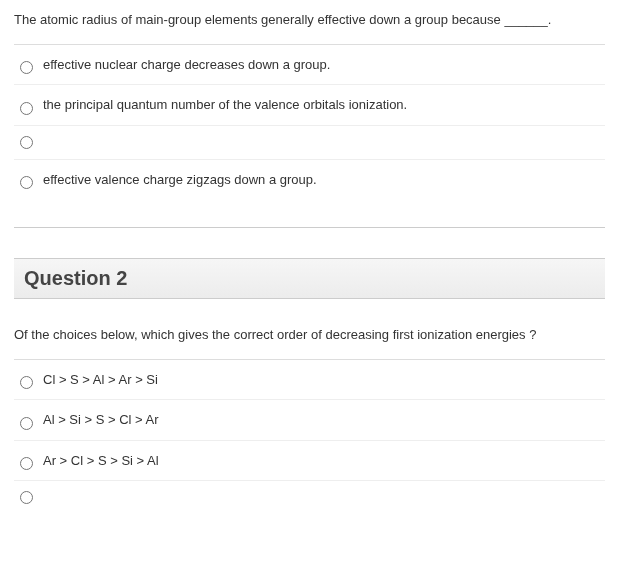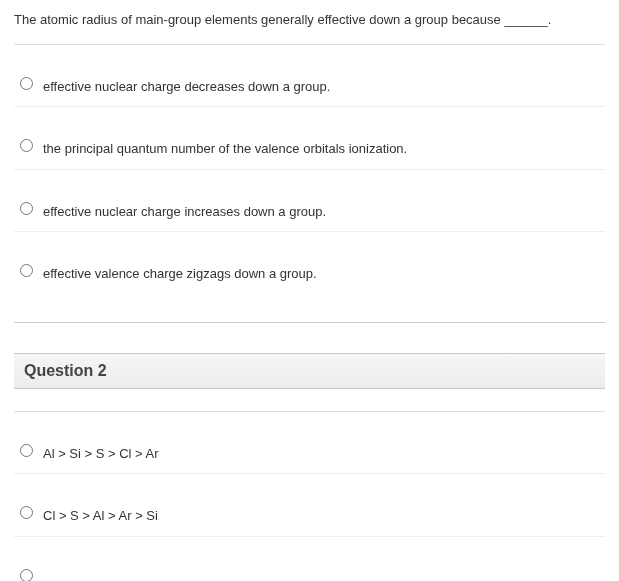--- a/index.html
+++ b/index.html
@@ -16,22 +16,21 @@
     padding: 4px 0 14px 0;
     line-height: 1.5;
   }
   .options {
     border-top: 1px solid #ddd;
   }
   .option-row {
     border-bottom: 1px solid #eee;
     padding: 10px 4px 10px 4px;
     display: flex;
-    align-items: flex-start;
-    margin-top: 22px;
+    align-items: flex-end;
   }
   .option-row:last-child {
     border-bottom: none;
   }
   .option-row input[type="radio"] {
     margin: 0 10px 0 2px;
     flex: 0 0 auto;
   }
   .option-label {
     line-height: 1.5;
@@ -39,21 +38,21 @@
   .question-divider {
     border: none;
     border-top: 1px solid #ccc;
     margin: 28px 0 0 0;
   }
   .question-heading {
     background: linear-gradient(#f6f6f6, #ececec);
     border-top: 1px solid #ccc;
     border-bottom: 1px solid #ccc;
     padding: 8px 10px;
-    font-size: 16px;
+    font-size: 20px;
     font-weight: bold;
     color: #444;
     margin: 30px 0 22px 0;
   }
   .q2block { margin-top: 6px; }
 </style>
 </head>
 <body>
 
 <div class="question-text">The atomic radius of main-group elements generally effective down a group because ______.</div>
@@ -62,43 +61,44 @@
   <div class="option-row">
     <input type="radio" name="q1" style="">
     <span class="option-label">effective nuclear charge decreases down a group.</span>
   </div>
   <div class="option-row">
     <input type="radio" name="q1" style="">
     <span class="option-label">the principal quantum number of the valence orbitals ionization.</span>
   </div>
   <div class="option-row">
     <input type="radio" name="q1" style="">
-    <span class="option-label">effective nuclear charge increases down a group.</span>
   </div>
   <div class="option-row">
     <input type="radio" name="q1" style="">
     <span class="option-label">effective valence charge zigzags down a group.</span>
   </div>
 </div>
 
 <hr class="question-divider">
 
 <div class="question-heading">Question 2</div>
 
 <div class="q2block">
+  <div class="question-text">Of the choices below, which gives the correct order of decreasing first ionization energies ?</div>
 
   <div class="options">
+    <div class="option-row">
+      <input type="radio" name="q2" style="">
+      <span class="option-label">Cl &gt; S &gt; Al &gt; Ar &gt; Si</span>
+    </div>
     <div class="option-row">
       <input type="radio" name="q2" style="">
       <span class="option-label">Al &gt; Si &gt; S &gt; Cl &gt; Ar</span>
     </div>
     <div class="option-row">
       <input type="radio" name="q2" style="">
-      <span class="option-label">Cl &gt; S &gt; Al &gt; Ar &gt; Si</span>
-    </div>
-    <div class="option-row">
-      <input type="radio" name="q2" style="">
+      <span class="option-label">Ar &gt; Cl &gt; S &gt; Si &gt; Al</span>
     </div>
     <div class="option-row">
       <input type="radio" name="q2" style="">
     </div>
   </div>
 </div>
 
 </body></html>

